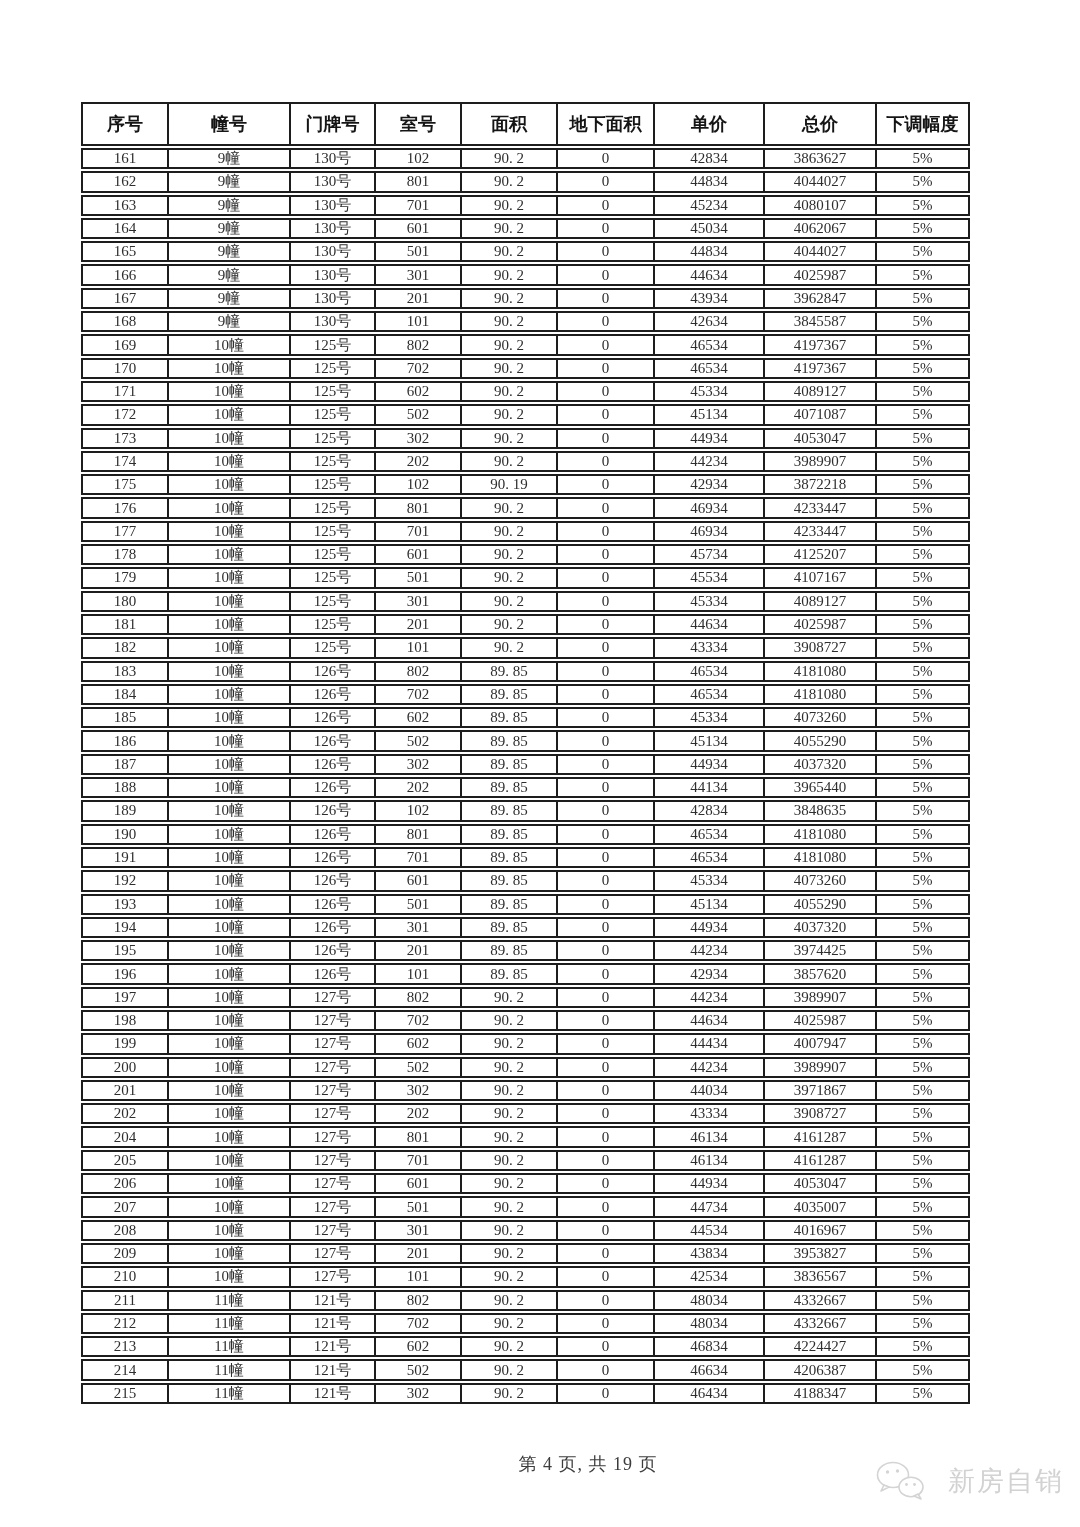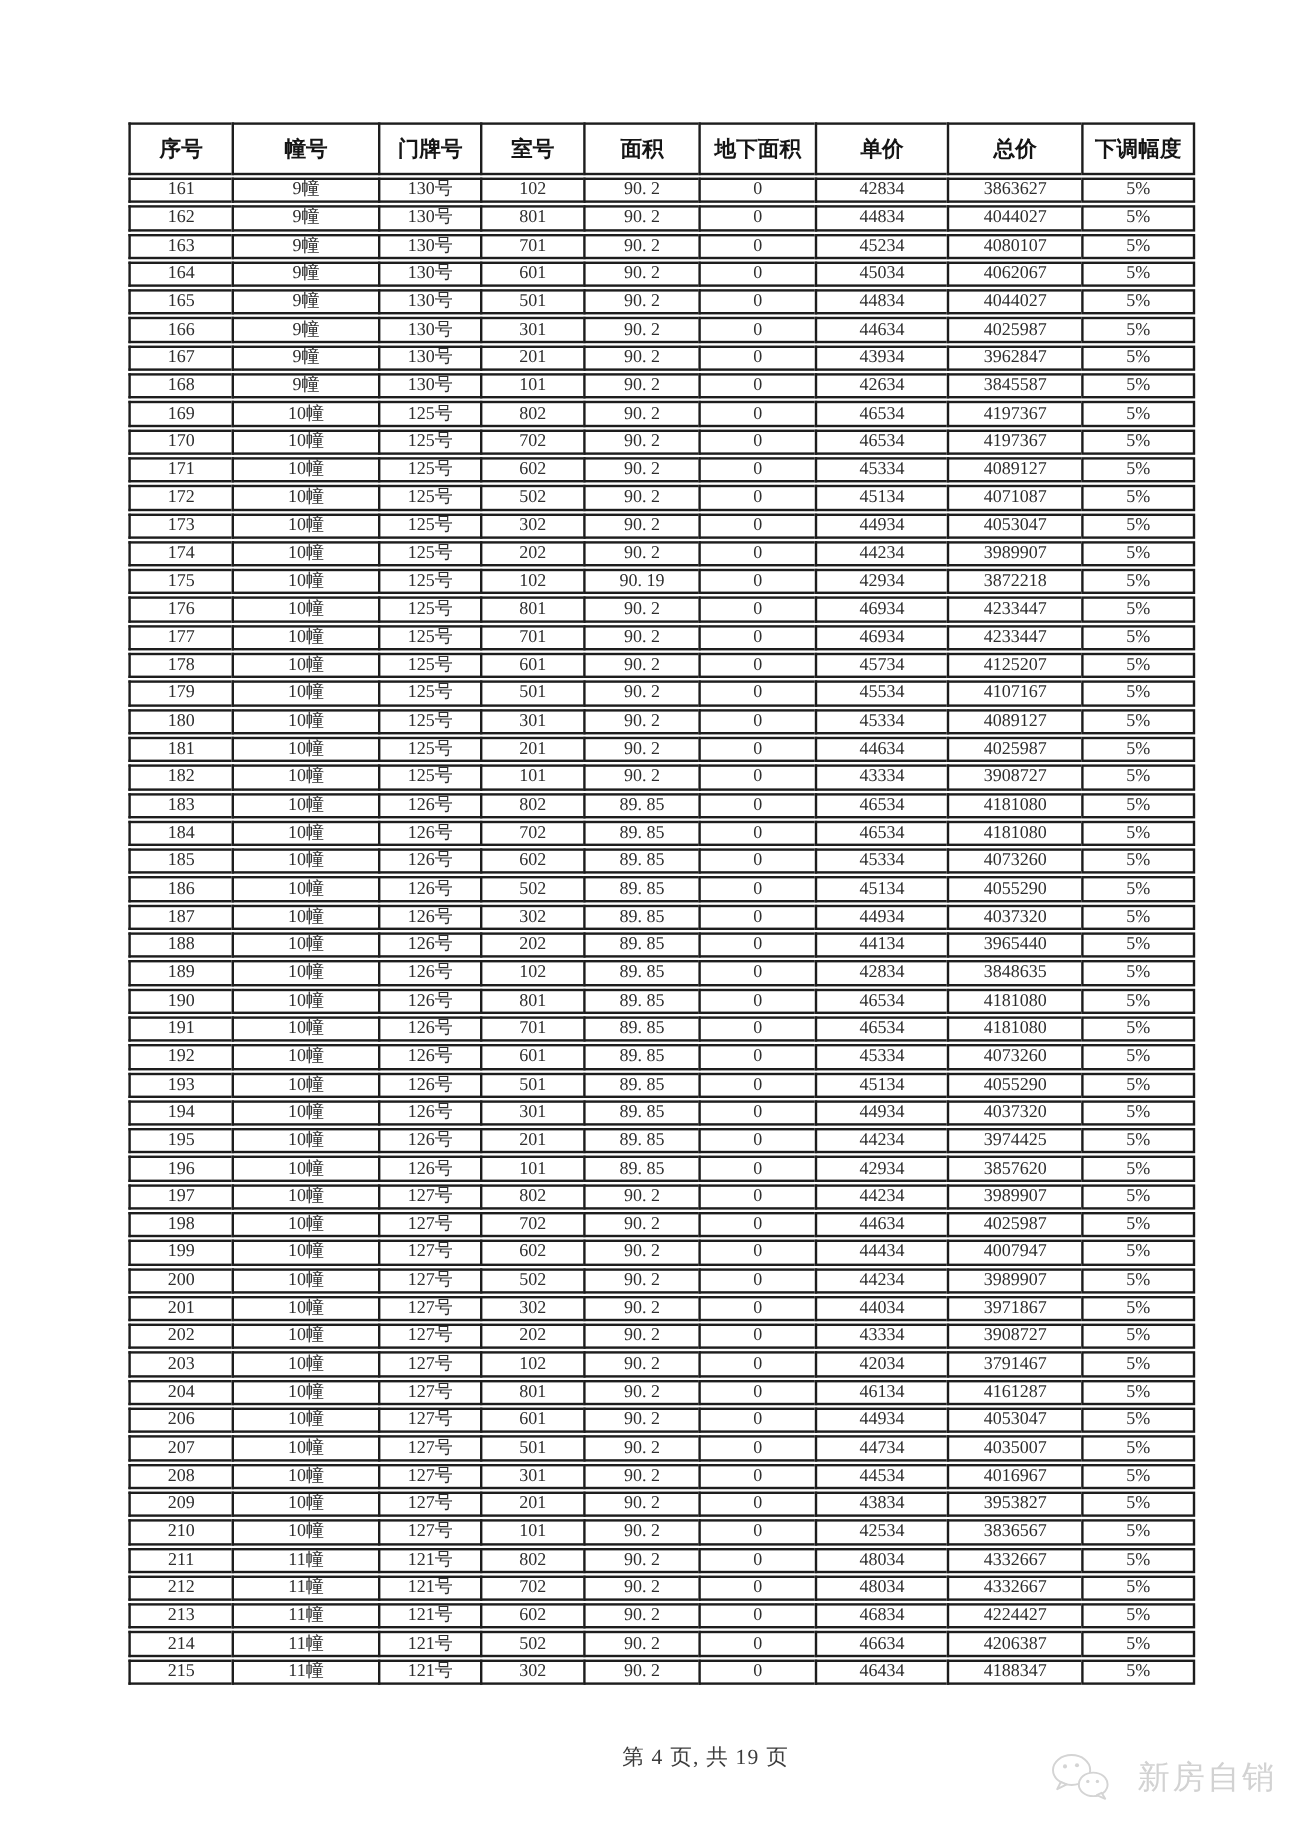--- a/index.html
+++ b/index.html
@@ -6,21 +6,21 @@
   .page {
     position: relative;
     width: 1080px;
     height: 1527px;
     background: #ffffff;
     font-family: "Liberation Serif", "DejaVu Serif", serif;
     overflow: hidden;
   }
   table.price-table {
     position: absolute;
-    left: 107px;
+    left: 81px;
     top: 100px;
     width: 889px;
     border-collapse: separate;
     border-spacing: 0 2px;
     table-layout: fixed;
   }
   .price-table th, .price-table td {
     border-top: 2px solid #1d1d1d;
     border-bottom: 2px solid #1d1d1d;
     border-left: 2px solid #1d1d1d;
@@ -559,35 +559,35 @@
           <td>10幢</td>
           <td>127号</td>
           <td>202</td>
           <td>90. 2</td>
           <td>0</td>
           <td>43334</td>
           <td>3908727</td>
           <td>5%</td>
         </tr>
         <tr>
-          <td>203</td>
-          <td>10幢</td>
-          <td>127号</td>
-          <td>102</td>
-          <td>90. 2</td>
-          <td>0</td>
-          <td>42034</td>
-          <td>3791467</td>
-          <td>5%</td>
-        </tr>
-        <tr>
           <td>204</td>
           <td>10幢</td>
           <td>127号</td>
           <td>801</td>
+          <td>90. 2</td>
+          <td>0</td>
+          <td>46134</td>
+          <td>4161287</td>
+          <td>5%</td>
+        </tr>
+        <tr>
+          <td>205</td>
+          <td>10幢</td>
+          <td>127号</td>
+          <td>701</td>
           <td>90. 2</td>
           <td>0</td>
           <td>46134</td>
           <td>4161287</td>
           <td>5%</td>
         </tr>
         <tr>
           <td>206</td>
           <td>10幢</td>
           <td>127号</td>

